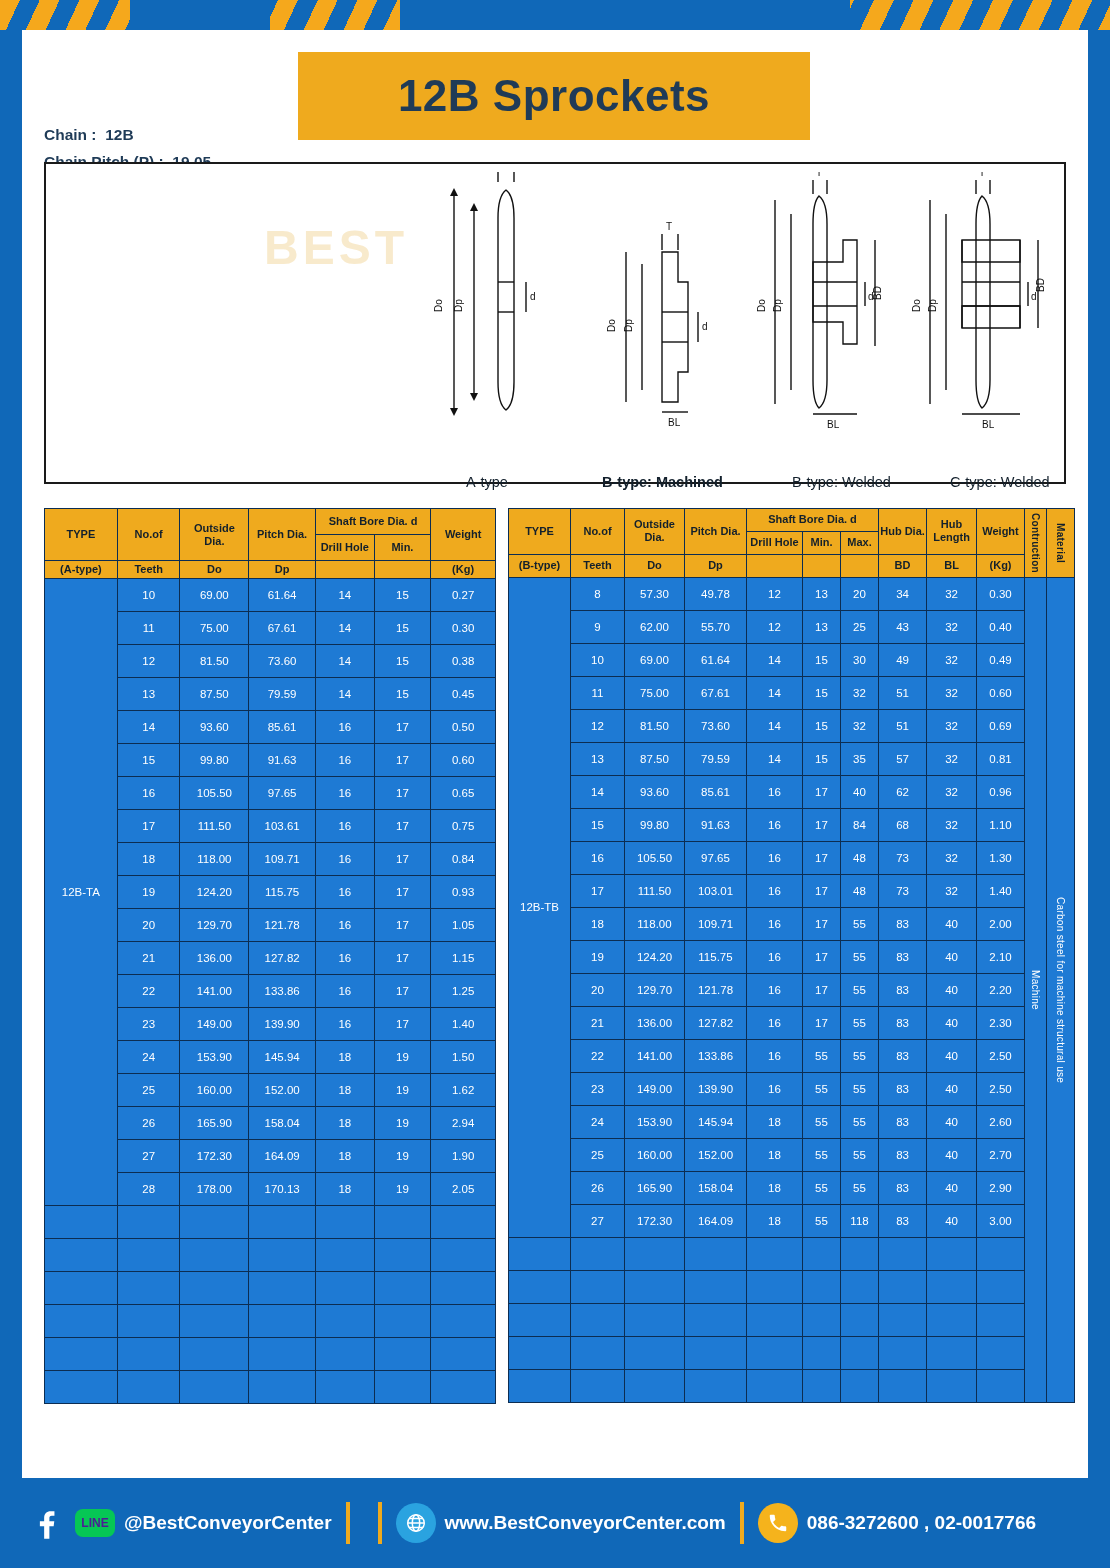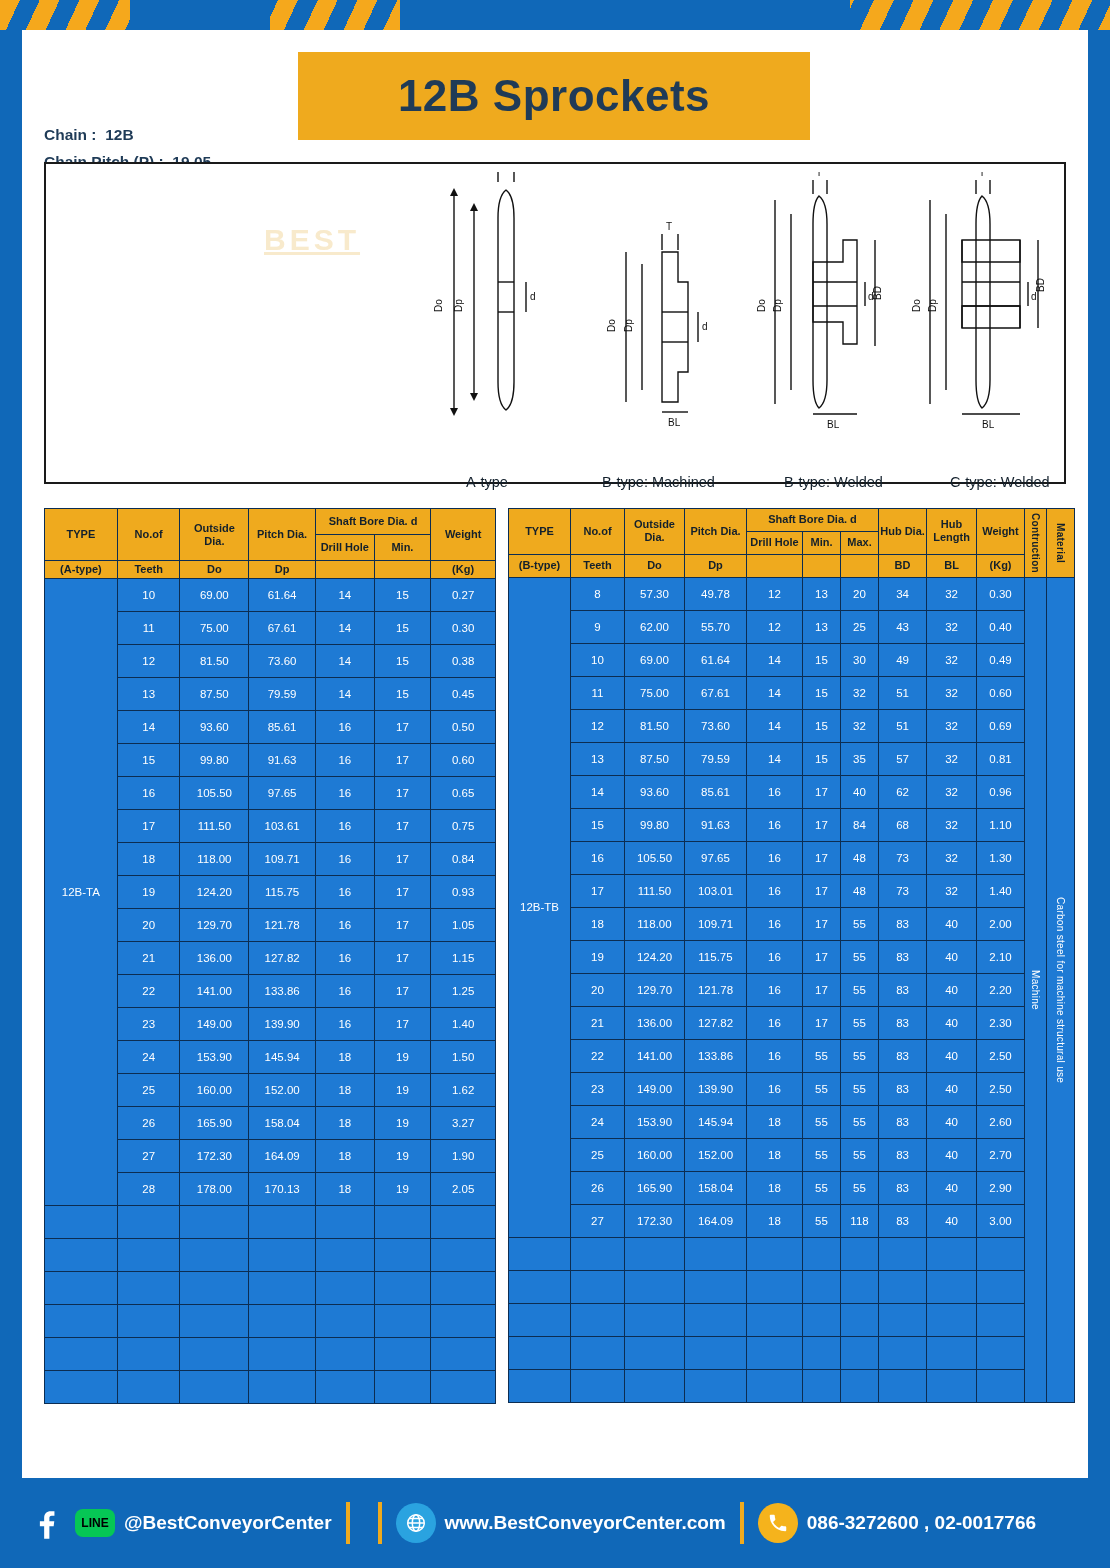--- a/index.html
+++ b/index.html
@@ -61,24 +61,24 @@
   }
   .specs span.val { font-weight:bold;margin-top:44px; }
   .drawings { position:absolute; top:8px; left:370px; width:650px; height:310px; }
   .dlabels {
     position:absolute; bottom:8px; left:370px; width:650px;
     font-size:14.5px; color:#13202c;
   }
   .dlabels div { position:absolute; white-space:nowrap; }
 
   .wm {
-    position:absolute; top:54px; left:218px;
-    font-size:30px; font-weight:bold;
+    position:absolute; top:62px; left:218px;
+    font-size:48px; font-weight:bold;
     color:#f6e3bb; letter-spacing:4px; line-height:44px;
-    opacity:.75; z-index:0;text-decoration:underline;
+    opacity:.75; z-index:0;
   }
 
   
   .tables { position:absolute; top:478px; left:22px; width:1022px; }
   table { border-collapse:collapse; table-layout:fixed; }
   table, th, td { border:1.4px solid #0c2d52; }
   th {
     background:#efaa1e; color:#13202c;
     font-size:11px; font-weight:bold;
     padding:2px 1px; line-height:13px;
@@ -103,21 +103,21 @@
   
   .footer {
     position:absolute; bottom:0; left:0; width:1110px; height:90px;
     background:#1068b8; z-index:4;
     display:flex; align-items:center;
   }
   .f-item { display:flex; align-items:center; color:#fff; font-size:19px; font-weight:bold; }
   .f-sep { width:4px; height:42px; background:#efaa1e; margin:0 14px; }
   .ic { display:inline-flex; align-items:center; justify-content:center; margin-right:9px; }
   .ic-fb { width:38px; height:38px; color:#fff; }
-  .ic-line { width:40px; height:28px; background:#06c755; border-radius:8px; color:#000000;
+  .ic-line { width:40px; height:28px; background:#06c755; border-radius:8px; color:#4c1d95;
              font-size:12px; font-weight:bold; }
   .ic-circle { width:40px; height:40px; border-radius:50%; display:flex; align-items:center; justify-content:center; }
   .ic-mail { background:#e23b2e; }
   .ic-web  { background:#2aa3e0; }
   .ic-tel  { background:#f5b31c; }
   .ic-circle svg { width:22px; height:22px; }
 </style>
 </head>
 <body>
 
@@ -238,22 +238,22 @@
           <line x1="122" y1="58" x2="122" y2="146"></line>
           <text x="128" y="110" transform="rotate(-90 128,110)" stroke="none" fill="#111">BD</text>
           <line x1="46" y1="232" x2="104" y2="232"></line>
           <text x="66" y="246" stroke="none" fill="#111">BL</text>
         </g>
       </g>
     </svg>
 
     <div class="dlabels">
       <div style="left:50px;">A-type</div>
-      <div style="left:186px;">B-type: Machined</div>
-      <div style="left:368px;">B-type: Welded</div>
+      <div style="left:186px;font-weight:bold;">B-type: Machined</div>
+      <div style="left:376px;">B-type: Welded</div>
       <div style="left:534px;">C-type: Welded</div>
     </div>
   </div>
 
   <div class="tables">
 
     <table class="tbl-a" style="position:absolute;left:0;top:0;">
       <colgroup>
         <col style="width:72px">
           <col style="width:62px">
@@ -426,21 +426,21 @@
             <td>18</td>
             <td>19</td>
             <td>1.62</td>
           </tr>
           <tr>
             <td>26</td>
             <td>165.90</td>
             <td>158.04</td>
             <td>18</td>
             <td>19</td>
-            <td>3.27</td>
+            <td>2.94</td>
           </tr>
           <tr>
             <td>27</td>
             <td>172.30</td>
             <td>164.09</td>
             <td>18</td>
             <td>19</td>
             <td>1.90</td>
           </tr>
           <tr>

